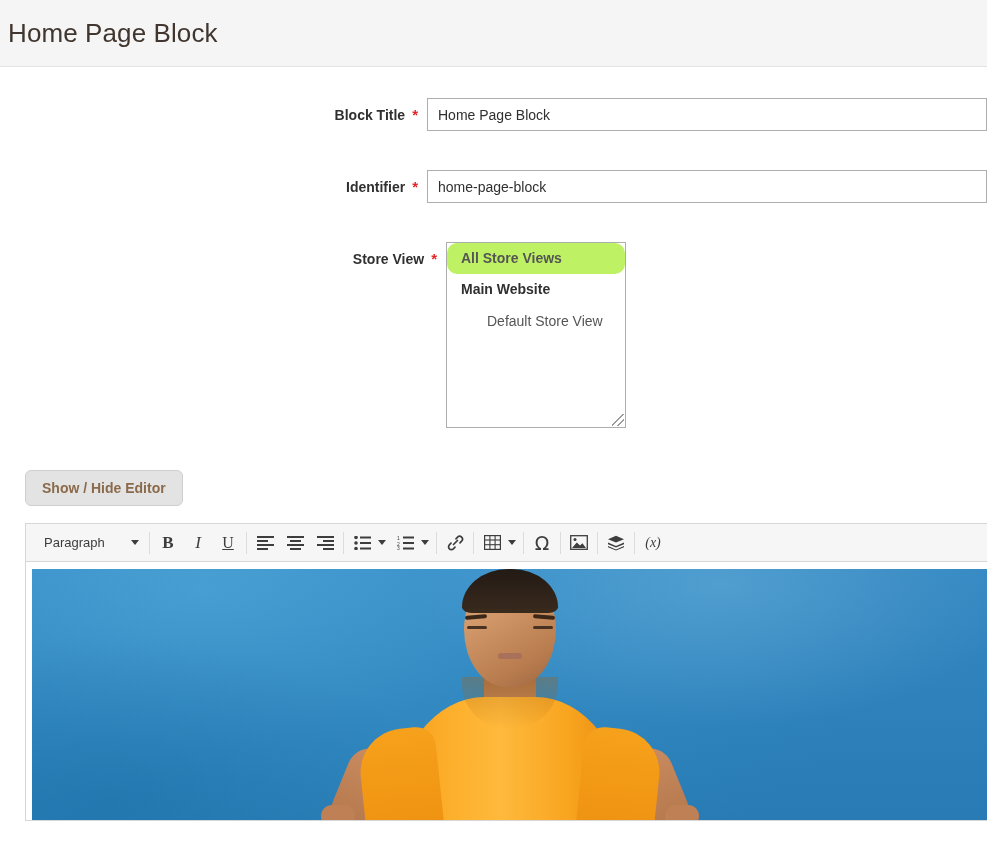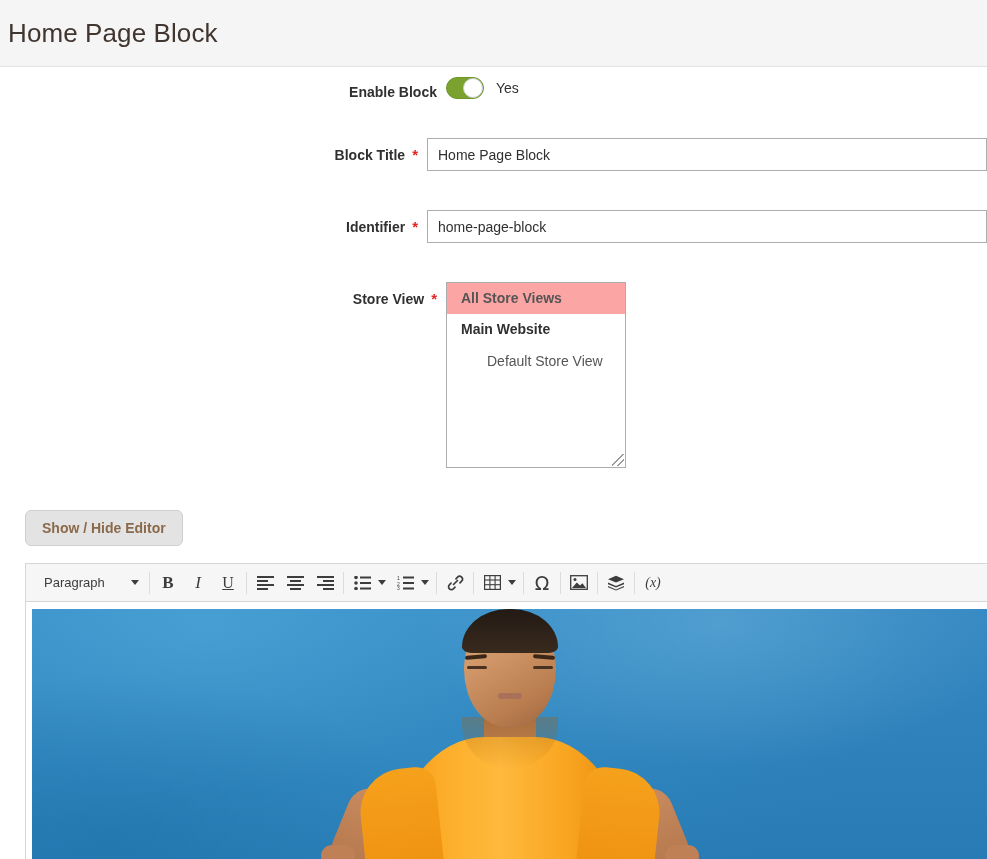--- a/index.html
+++ b/index.html
@@ -101,21 +101,21 @@
     overflow: hidden;
     position: relative;
     font-size: 14px;
   }
   .ms-option {
     padding: 5px 10px 6px 10px;
     line-height: 1.45;
     white-space: nowrap;
     cursor: pointer;
   }
-  .ms-option.selected { background: #fca5a5; color: #555555; }
+  .ms-option.selected { background: #bef264; color: #555555; border-radius: 10px; }
   .ms-level-0 { font-weight: bold; color: #303030; padding-left: 14px; }
   .ms-level-1 { font-weight: bold; color: #303030; padding-left: 28px; }
   .ms-level-2 { font-weight: normal; color: #555555; padding-left: 40px; }
   .resize-grip {
     position: absolute; right: 1px; bottom: 1px;
     width: 12px; height: 12px;
     background:
       linear-gradient(135deg, transparent 0 45%, #9a9a9a 45% 53%, transparent 53% 100%),
       linear-gradient(135deg, transparent 0 70%, #9a9a9a 70% 78%, transparent 78% 100%);
     cursor: nwse-resize;
@@ -278,33 +278,20 @@
 </style>
 </head>
 <body>
 
 <div class="page-header">
   <div class="page-title">Home Page Block</div>
 </div>
 
 <div class="form-area">
 
-  <div class="field-row row-enable">
-    <div class="field-label">
-      <span>Enable Block</span>
-    </div>
-    <div class="field-control">
-      <div class="toggle-wrap">
-        <div class="toggle">
-          <div class="knob"></div>
-        </div>
-        <span class="toggle-text">Yes</span>
-      </div>
-    </div>
-  </div>
 
   <div class="field-row row-title">
     <div class="field-label">
       <span>Block Title</span>
       <span class="req-asterisk">*</span>
     </div>
     <div class="field-control">
       <input class="text-input" type="text" value="Home Page Block" style="">
     </div>
   </div>

